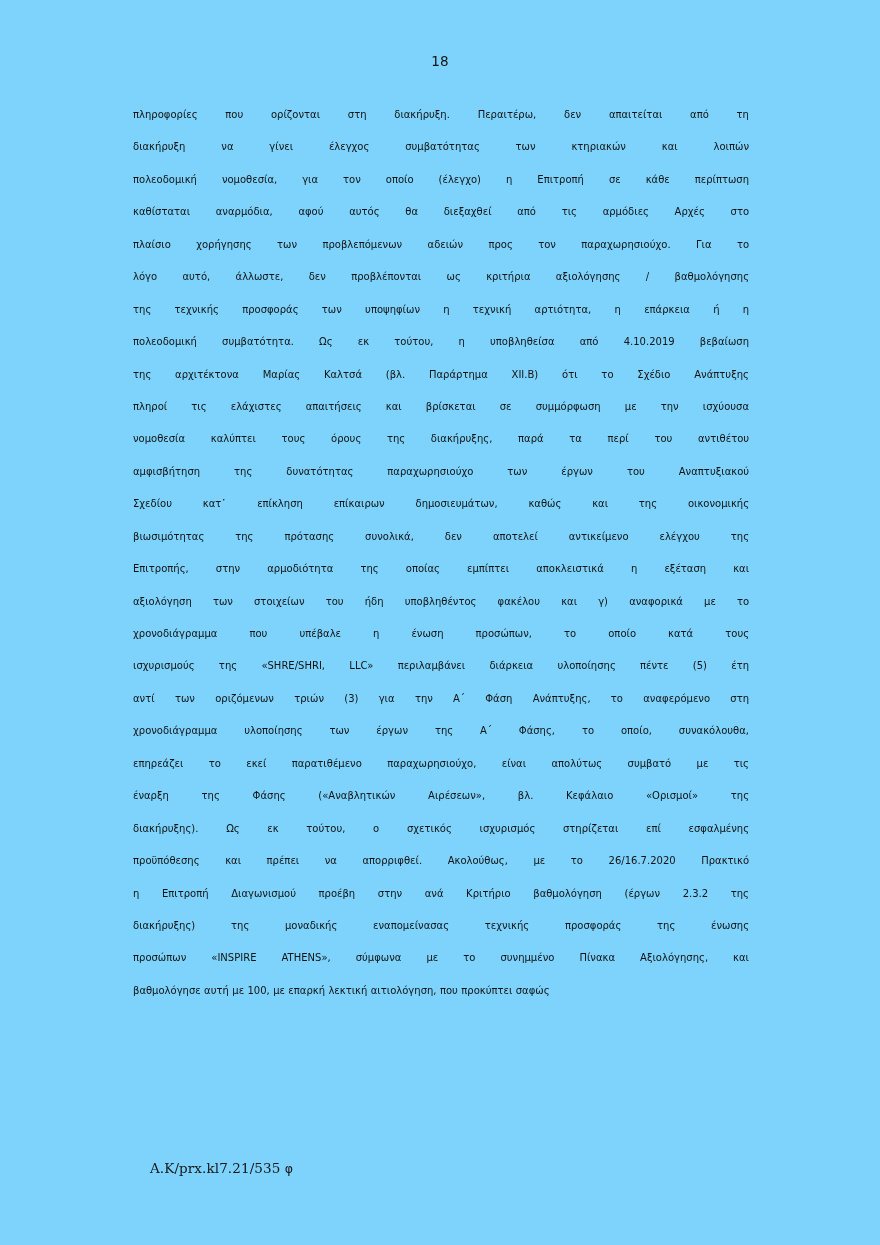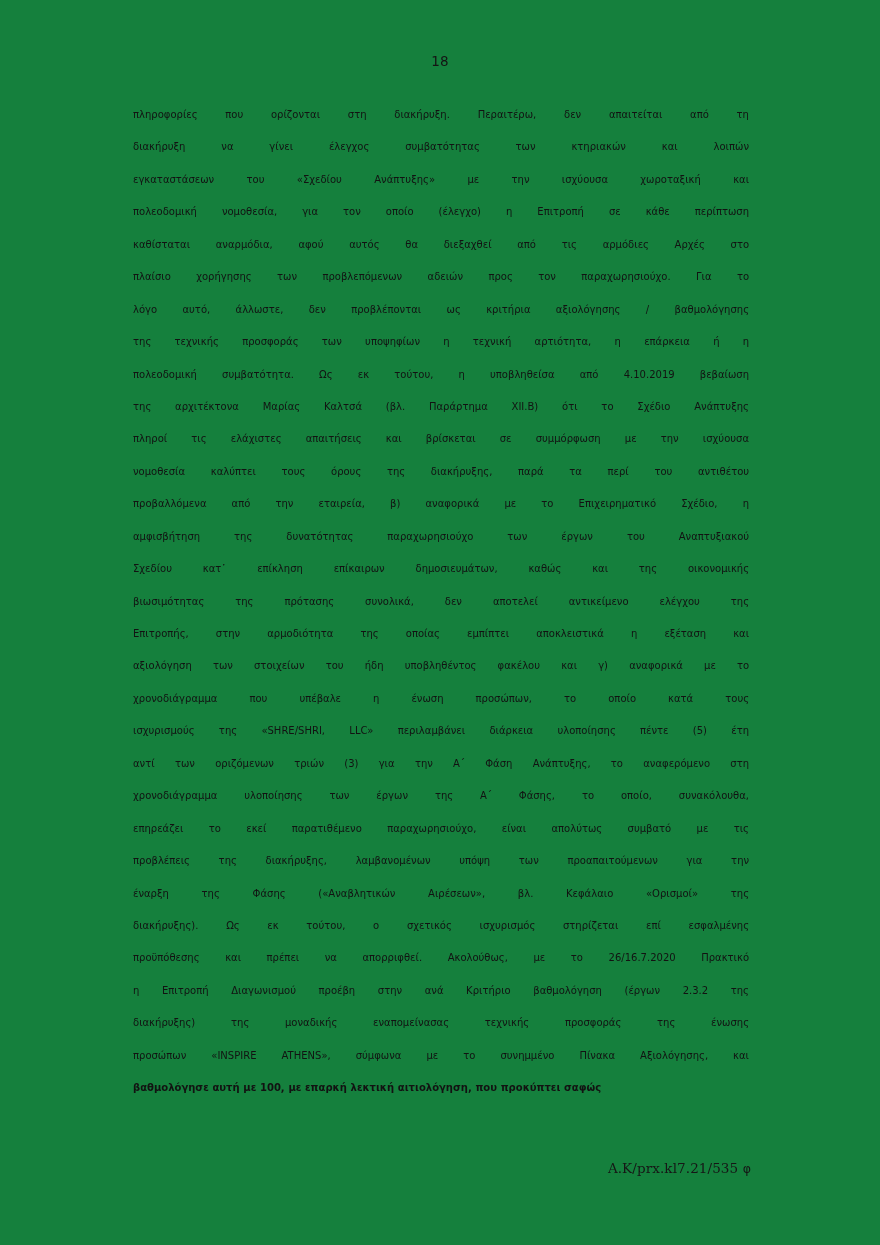--- a/index.html
+++ b/index.html
@@ -14,21 +14,21 @@
     position: relative;
     font-family: "DejaVu Sans", sans-serif;
     color: #000000;
     -webkit-font-smoothing: antialiased;
   }
   .page {
     position: absolute;
     inset: 0;
     width: 880px;
     height: 1245px;
-    background: #15803d;
+    background: #7dd3fc;
     overflow: hidden;
   }
   .page-number {
     position: absolute;
     top: 52px;
     left: 0;
     width: 880px;
     text-align: center;
     font-family: "DejaVu Sans", sans-serif;
     font-size: 13.5px;
@@ -62,28 +62,26 @@
     height: 32.45px;
     line-height: 32.45px;
     white-space: nowrap;
     overflow: visible;
   }
   .line > span.w {
     display: inline-block;
   }
   .line.last {
     text-align-last: left;
-    font-weight: bold;
   }
   .footer {
     position: absolute;
     top: 1158px;
-    left: 135px;
+    left: 150px;
     width: 616px;
-    text-align: right;
     font-family: "DejaVu Serif", serif;
     font-size: 13.5px;
     line-height: 20px;
     color: #161616;
     letter-spacing: 0.1px;
   }
   .footer .tail {
     font-family: "DejaVu Sans", sans-serif;
     font-size: 12.5px;
   }
@@ -92,42 +90,39 @@
 <body>
 
 <div class="page">
 
   <div class="page-number">18</div>
 
   <div class="body-block">
     <div class="para" id="body-lines">
         <span class="line"><span class="w">πληροφορίες</span> <span class="w">που</span> <span class="w">ορίζονται</span> <span class="w">στη</span> <span class="w">διακήρυξη.</span> <span class="w">Περαιτέρω,</span> <span class="w">δεν</span> <span class="w">απαιτείται</span> <span class="w">από</span> <span class="w">τη</span></span>
         <span class="line"><span class="w">διακήρυξη</span> <span class="w">να</span> <span class="w">γίνει</span> <span class="w">έλεγχος</span> <span class="w">συμβατότητας</span> <span class="w">των</span> <span class="w">κτηριακών</span> <span class="w">και</span> <span class="w">λοιπών</span></span>
-        <span class="line"><span class="w">εγκαταστάσεων</span> <span class="w">του</span> <span class="w">«Σχεδίου</span> <span class="w">Ανάπτυξης»</span> <span class="w">με</span> <span class="w">την</span> <span class="w">ισχύουσα</span> <span class="w">χωροταξική</span> <span class="w">και</span></span>
         <span class="line"><span class="w">πολεοδομική</span> <span class="w">νομοθεσία,</span> <span class="w">για</span> <span class="w">τον</span> <span class="w">οποίο</span> <span class="w">(έλεγχο)</span> <span class="w">η</span> <span class="w">Επιτροπή</span> <span class="w">σε</span> <span class="w">κάθε</span> <span class="w">περίπτωση</span></span>
         <span class="line"><span class="w">καθίσταται</span> <span class="w">αναρμόδια,</span> <span class="w">αφού</span> <span class="w">αυτός</span> <span class="w">θα</span> <span class="w">διεξαχθεί</span> <span class="w">από</span> <span class="w">τις</span> <span class="w">αρμόδιες</span> <span class="w">Αρχές</span> <span class="w">στο</span></span>
         <span class="line"><span class="w">πλαίσιο</span> <span class="w">χορήγησης</span> <span class="w">των</span> <span class="w">προβλεπόμενων</span> <span class="w">αδειών</span> <span class="w">προς</span> <span class="w">τον</span> <span class="w">παραχωρησιούχο.</span> <span class="w">Για</span> <span class="w">το</span></span>
         <span class="line"><span class="w">λόγο</span> <span class="w">αυτό,</span> <span class="w">άλλωστε,</span> <span class="w">δεν</span> <span class="w">προβλέπονται</span> <span class="w">ως</span> <span class="w">κριτήρια</span> <span class="w">αξιολόγησης</span> <span class="w">/</span> <span class="w">βαθμολόγησης</span></span>
         <span class="line"><span class="w">της</span> <span class="w">τεχνικής</span> <span class="w">προσφοράς</span> <span class="w">των</span> <span class="w">υποψηφίων</span> <span class="w">η</span> <span class="w">τεχνική</span> <span class="w">αρτιότητα,</span> <span class="w">η</span> <span class="w">επάρκεια</span> <span class="w">ή</span> <span class="w">η</span></span>
         <span class="line"><span class="w">πολεοδομική</span> <span class="w">συμβατότητα.</span> <span class="w">Ως</span> <span class="w">εκ</span> <span class="w">τούτου,</span> <span class="w">η</span> <span class="w">υποβληθείσα</span> <span class="w">από</span> <span class="w">4.10.2019</span> <span class="w">βεβαίωση</span></span>
         <span class="line"><span class="w">της</span> <span class="w">αρχιτέκτονα</span> <span class="w">Μαρίας</span> <span class="w">Καλτσά</span> <span class="w">(βλ.</span> <span class="w">Παράρτημα</span> <span class="w">XII.B)</span> <span class="w">ότι</span> <span class="w">το</span> <span class="w">Σχέδιο</span> <span class="w">Ανάπτυξης</span></span>
         <span class="line"><span class="w">πληροί</span> <span class="w">τις</span> <span class="w">ελάχιστες</span> <span class="w">απαιτήσεις</span> <span class="w">και</span> <span class="w">βρίσκεται</span> <span class="w">σε</span> <span class="w">συμμόρφωση</span> <span class="w">με</span> <span class="w">την</span> <span class="w">ισχύουσα</span></span>
         <span class="line"><span class="w">νομοθεσία</span> <span class="w">καλύπτει</span> <span class="w">τους</span> <span class="w">όρους</span> <span class="w">της</span> <span class="w">διακήρυξης,</span> <span class="w">παρά</span> <span class="w">τα</span> <span class="w">περί</span> <span class="w">του</span> <span class="w">αντιθέτου</span></span>
-        <span class="line"><span class="w">προβαλλόμενα</span> <span class="w">από</span> <span class="w">την</span> <span class="w">εταιρεία,</span> <span class="w">β)</span> <span class="w">αναφορικά</span> <span class="w">με</span> <span class="w">το</span> <span class="w">Επιχειρηματικό</span> <span class="w">Σχέδιο,</span> <span class="w">η</span></span>
         <span class="line"><span class="w">αμφισβήτηση</span> <span class="w">της</span> <span class="w">δυνατότητας</span> <span class="w">παραχωρησιούχο</span> <span class="w">των</span> <span class="w">έργων</span> <span class="w">του</span> <span class="w">Αναπτυξιακού</span></span>
         <span class="line"><span class="w">Σχεδίου</span> <span class="w">κατ᾽</span> <span class="w">επίκληση</span> <span class="w">επίκαιρων</span> <span class="w">δημοσιευμάτων,</span> <span class="w">καθώς</span> <span class="w">και</span> <span class="w">της</span> <span class="w">οικονομικής</span></span>
         <span class="line"><span class="w">βιωσιμότητας</span> <span class="w">της</span> <span class="w">πρότασης</span> <span class="w">συνολικά,</span> <span class="w">δεν</span> <span class="w">αποτελεί</span> <span class="w">αντικείμενο</span> <span class="w">ελέγχου</span> <span class="w">της</span></span>
         <span class="line"><span class="w">Επιτροπής,</span> <span class="w">στην</span> <span class="w">αρμοδιότητα</span> <span class="w">της</span> <span class="w">οποίας</span> <span class="w">εμπίπτει</span> <span class="w">αποκλειστικά</span> <span class="w">η</span> <span class="w">εξέταση</span> <span class="w">και</span></span>
         <span class="line"><span class="w">αξιολόγηση</span> <span class="w">των</span> <span class="w">στοιχείων</span> <span class="w">του</span> <span class="w">ήδη</span> <span class="w">υποβληθέντος</span> <span class="w">φακέλου</span> <span class="w">και</span> <span class="w">γ)</span> <span class="w">αναφορικά</span> <span class="w">με</span> <span class="w">το</span></span>
         <span class="line"><span class="w">χρονοδιάγραμμα</span> <span class="w">που</span> <span class="w">υπέβαλε</span> <span class="w">η</span> <span class="w">ένωση</span> <span class="w">προσώπων,</span> <span class="w">το</span> <span class="w">οποίο</span> <span class="w">κατά</span> <span class="w">τους</span></span>
         <span class="line"><span class="w">ισχυρισμούς</span> <span class="w">της</span> <span class="w">«SHRE/SHRI,</span> <span class="w">LLC»</span> <span class="w">περιλαμβάνει</span> <span class="w">διάρκεια</span> <span class="w">υλοποίησης</span> <span class="w">πέντε</span> <span class="w">(5)</span> <span class="w">έτη</span></span>
         <span class="line"><span class="w">αντί</span> <span class="w">των</span> <span class="w">οριζόμενων</span> <span class="w">τριών</span> <span class="w">(3)</span> <span class="w">για</span> <span class="w">την</span> <span class="w">Α΄</span> <span class="w">Φάση</span> <span class="w">Ανάπτυξης,</span> <span class="w">το</span> <span class="w">αναφερόμενο</span> <span class="w">στη</span></span>
         <span class="line"><span class="w">χρονοδιάγραμμα</span> <span class="w">υλοποίησης</span> <span class="w">των</span> <span class="w">έργων</span> <span class="w">της</span> <span class="w">Α΄</span> <span class="w">Φάσης,</span> <span class="w">το</span> <span class="w">οποίο,</span> <span class="w">συνακόλουθα,</span></span>
         <span class="line"><span class="w">επηρεάζει</span> <span class="w">το</span> <span class="w">εκεί</span> <span class="w">παρατιθέμενο</span> <span class="w">παραχωρησιούχο,</span> <span class="w">είναι</span> <span class="w">απολύτως</span> <span class="w">συμβατό</span> <span class="w">με</span> <span class="w">τις</span></span>
-        <span class="line"><span class="w">προβλέπεις</span> <span class="w">της</span> <span class="w">διακήρυξης,</span> <span class="w">λαμβανομένων</span> <span class="w">υπόψη</span> <span class="w">των</span> <span class="w">προαπαιτούμενων</span> <span class="w">για</span> <span class="w">την</span></span>
         <span class="line"><span class="w">έναρξη</span> <span class="w">της</span> <span class="w">Φάσης</span> <span class="w">(«Αναβλητικών</span> <span class="w">Αιρέσεων»,</span> <span class="w">βλ.</span> <span class="w">Κεφάλαιο</span> <span class="w">«Ορισμοί»</span> <span class="w">της</span></span>
         <span class="line"><span class="w">διακήρυξης).</span> <span class="w">Ως</span> <span class="w">εκ</span> <span class="w">τούτου,</span> <span class="w">ο</span> <span class="w">σχετικός</span> <span class="w">ισχυρισμός</span> <span class="w">στηρίζεται</span> <span class="w">επί</span> <span class="w">εσφαλμένης</span></span>
         <span class="line"><span class="w">προϋπόθεσης</span> <span class="w">και</span> <span class="w">πρέπει</span> <span class="w">να</span> <span class="w">απορριφθεί.</span> <span class="w">Ακολούθως,</span> <span class="w">με</span> <span class="w">το</span> <span class="w">26/16.7.2020</span> <span class="w">Πρακτικό</span></span>
         <span class="line"><span class="w">η</span> <span class="w">Επιτροπή</span> <span class="w">Διαγωνισμού</span> <span class="w">προέβη</span> <span class="w">στην</span> <span class="w">ανά</span> <span class="w">Κριτήριο</span> <span class="w">βαθμολόγηση</span> <span class="w">(έργων</span> <span class="w">2.3.2</span> <span class="w">της</span></span>
         <span class="line"><span class="w">διακήρυξης)</span> <span class="w">της</span> <span class="w">μοναδικής</span> <span class="w">εναπομείνασας</span> <span class="w">τεχνικής</span> <span class="w">προσφοράς</span> <span class="w">της</span> <span class="w">ένωσης</span></span>
         <span class="line"><span class="w">προσώπων</span> <span class="w">«INSPIRE</span> <span class="w">ATHENS»,</span> <span class="w">σύμφωνα</span> <span class="w">με</span> <span class="w">το</span> <span class="w">συνημμένο</span> <span class="w">Πίνακα</span> <span class="w">Αξιολόγησης,</span> <span class="w">και</span></span>
         <span class="line last"><span class="w">βαθμολόγησε</span> <span class="w">αυτή</span> <span class="w">με</span> <span class="w">100,</span> <span class="w">με</span> <span class="w">επαρκή</span> <span class="w">λεκτική</span> <span class="w">αιτιολόγηση,</span> <span class="w">που</span> <span class="w">προκύπτει</span> <span class="w">σαφώς</span></span>
       </div>
   </div>
 

